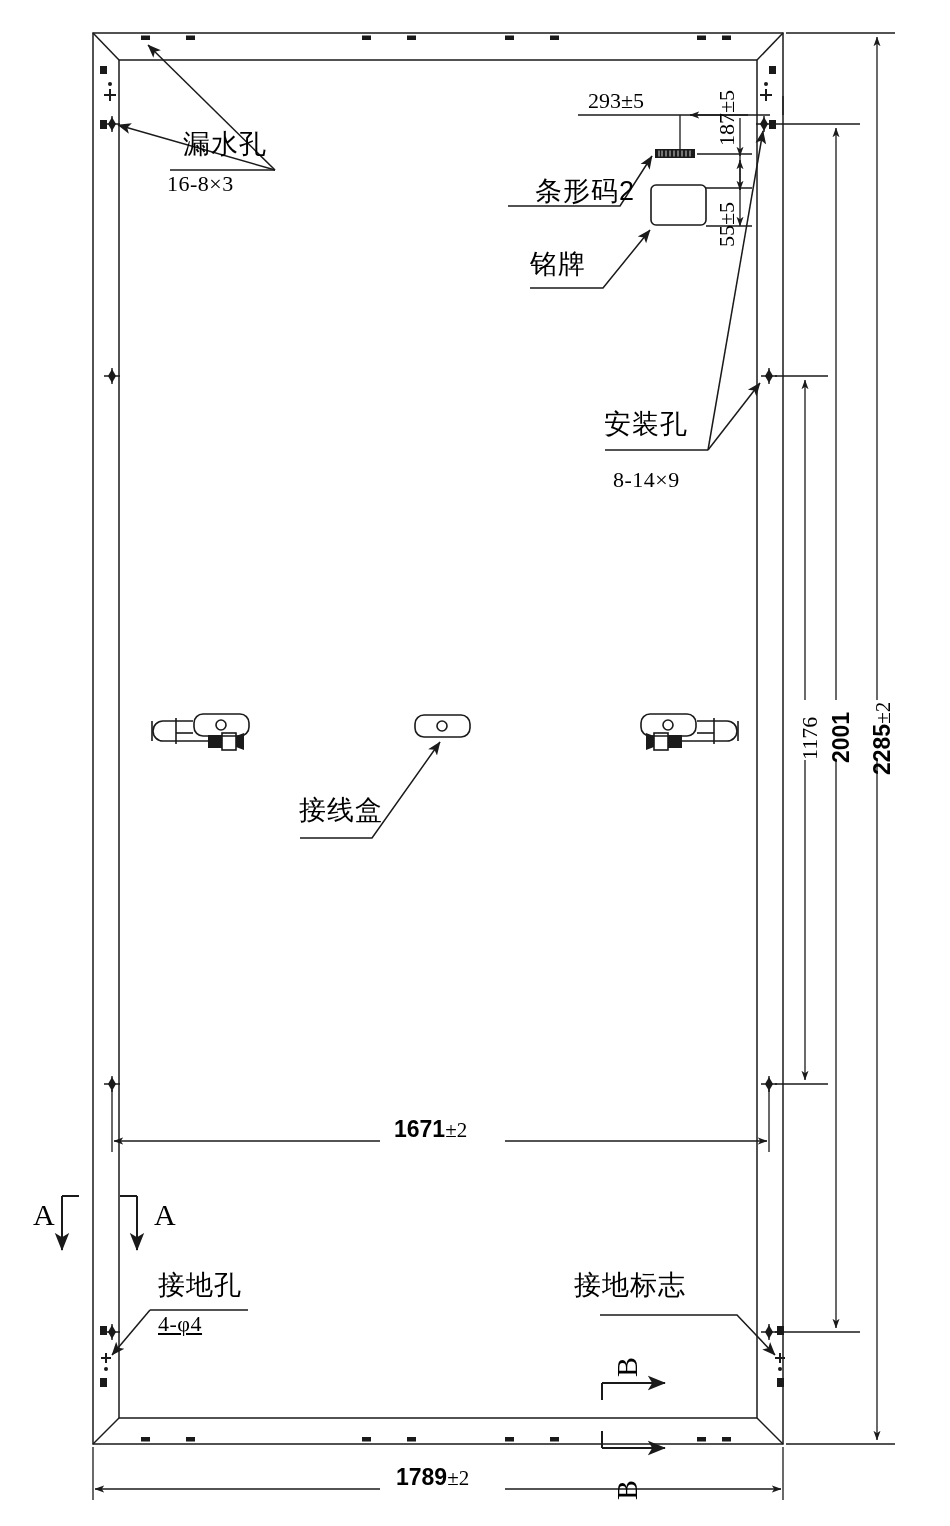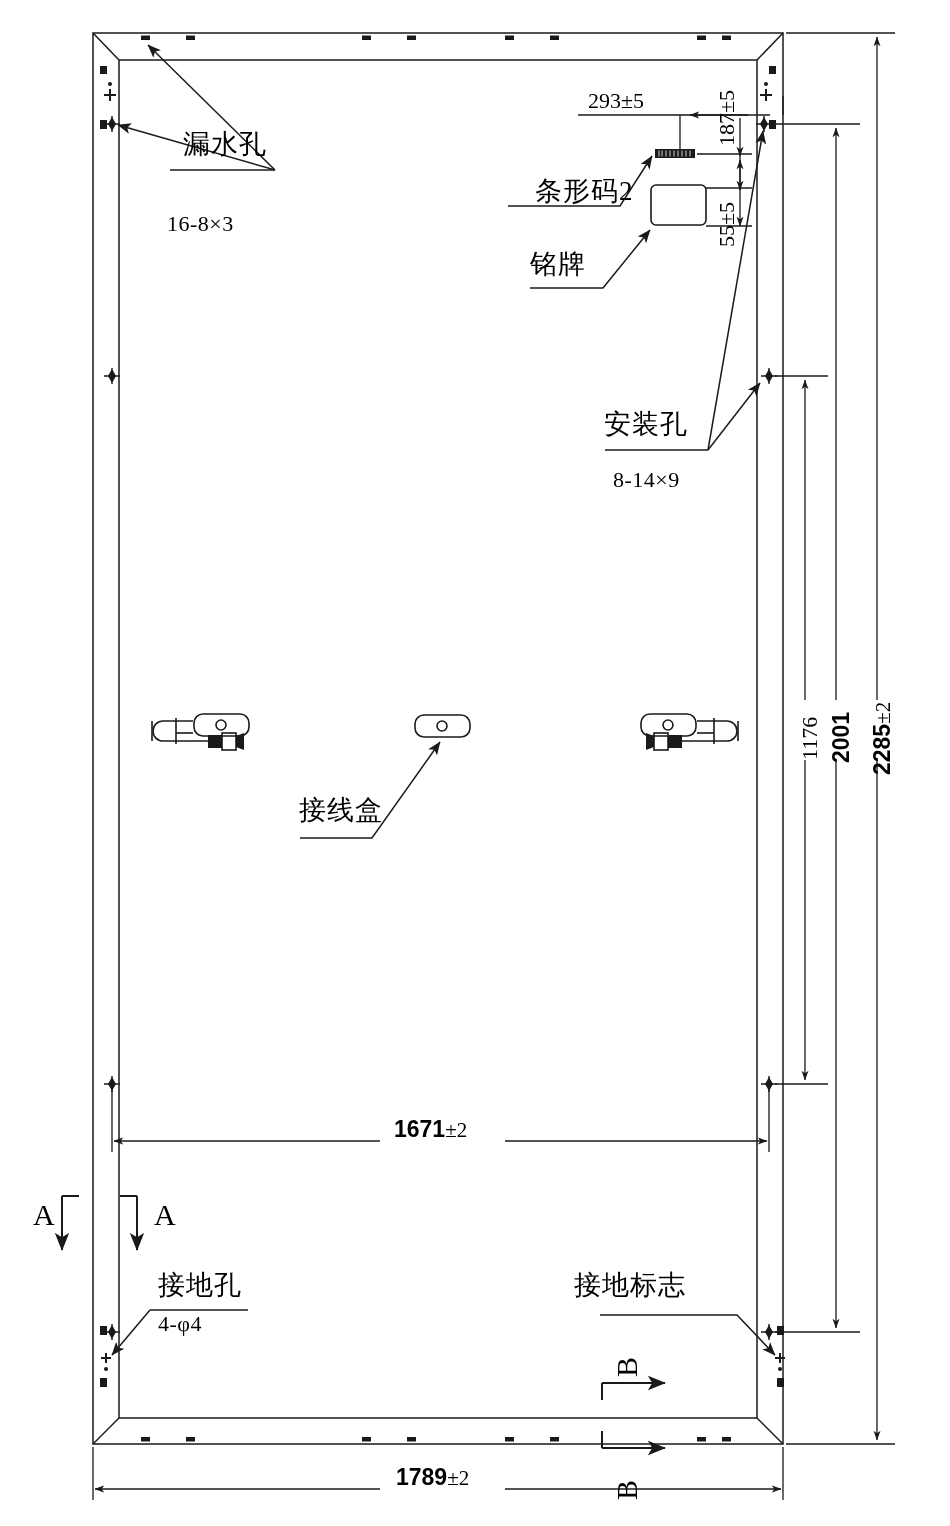--- a/index.html
+++ b/index.html
@@ -25,21 +25,21 @@
     top: 0;
   }
   .lbl {
     position: absolute;
     white-space: nowrap;
     color: #000;
     line-height: 1;
   }
   
   .cn {
-    font-family: Liberation Serif, serif;
+    font-family: Liberation Sans, sans-serif;
     font-size: 27px;
     letter-spacing: 1px;
   }
   
   .num {
     font-family: "Liberation Serif", "DejaVu Serif", serif;
     font-size: 22px;
     letter-spacing: 0.5px;
   }
   
@@ -316,33 +316,33 @@
       <path d="M 602 1383 L 602 1400"></path>
       <path d="M 602 1383 L 665 1383" marker-end="url(#ah)"></path>
     </g>
     <g stroke="#1a1a1a" fill="none" stroke-width="2">
       <path d="M 602 1448 L 602 1431"></path>
       <path d="M 602 1448 L 665 1448" marker-end="url(#ah)"></path>
     </g>
   </svg>
 
   <div class="lbl cn" style="left:183px; top:131px;">漏水孔</div>
-  <div class="lbl num" style="left:167px; top:173px;margin-top:40px;">16-8×3</div>
+  <div class="lbl num" style="left:167px; top:173px;">16-8×3</div>
 
   <div class="lbl cn" style="left:507px; top:178px;margin-left:28px;">条形码2</div>
 
   <div class="lbl cn" style="left:530px; top:251px;">铭牌</div>
 
   <div class="lbl cn" style="left:604px; top:411px;">安装孔</div>
   <div class="lbl num" style="left:613px; top:453px;margin-top:16px;">8-14×9</div>
 
   <div class="lbl cn" style="left:299px; top:797px;">接线盒</div>
 
   <div class="lbl cn" style="left:148px; top:1272px;margin-left:10px;">接地孔</div>
-  <div class="lbl num" style="left:158px; top:1313px;">4-φ4</div>
+  <div class="lbl num" style="left:158px; top:1313px;text-decoration:underline;">4-φ4</div>
 
   <div class="lbl cn" style="left:574px; top:1272px;">接地标志</div>
 
   <div class="lbl dim" style="left:588px; top:90px;">293±5</div>
 
   <div class="lbl dim rot90" style="left:716px; top:146px;">187±5</div>
 
   <div class="lbl dim rot90" style="left:716px; top:247px;">55±5</div>
 
   <div class="lbl dim rot90" style="left:799px; top:760px;">1176</div>

